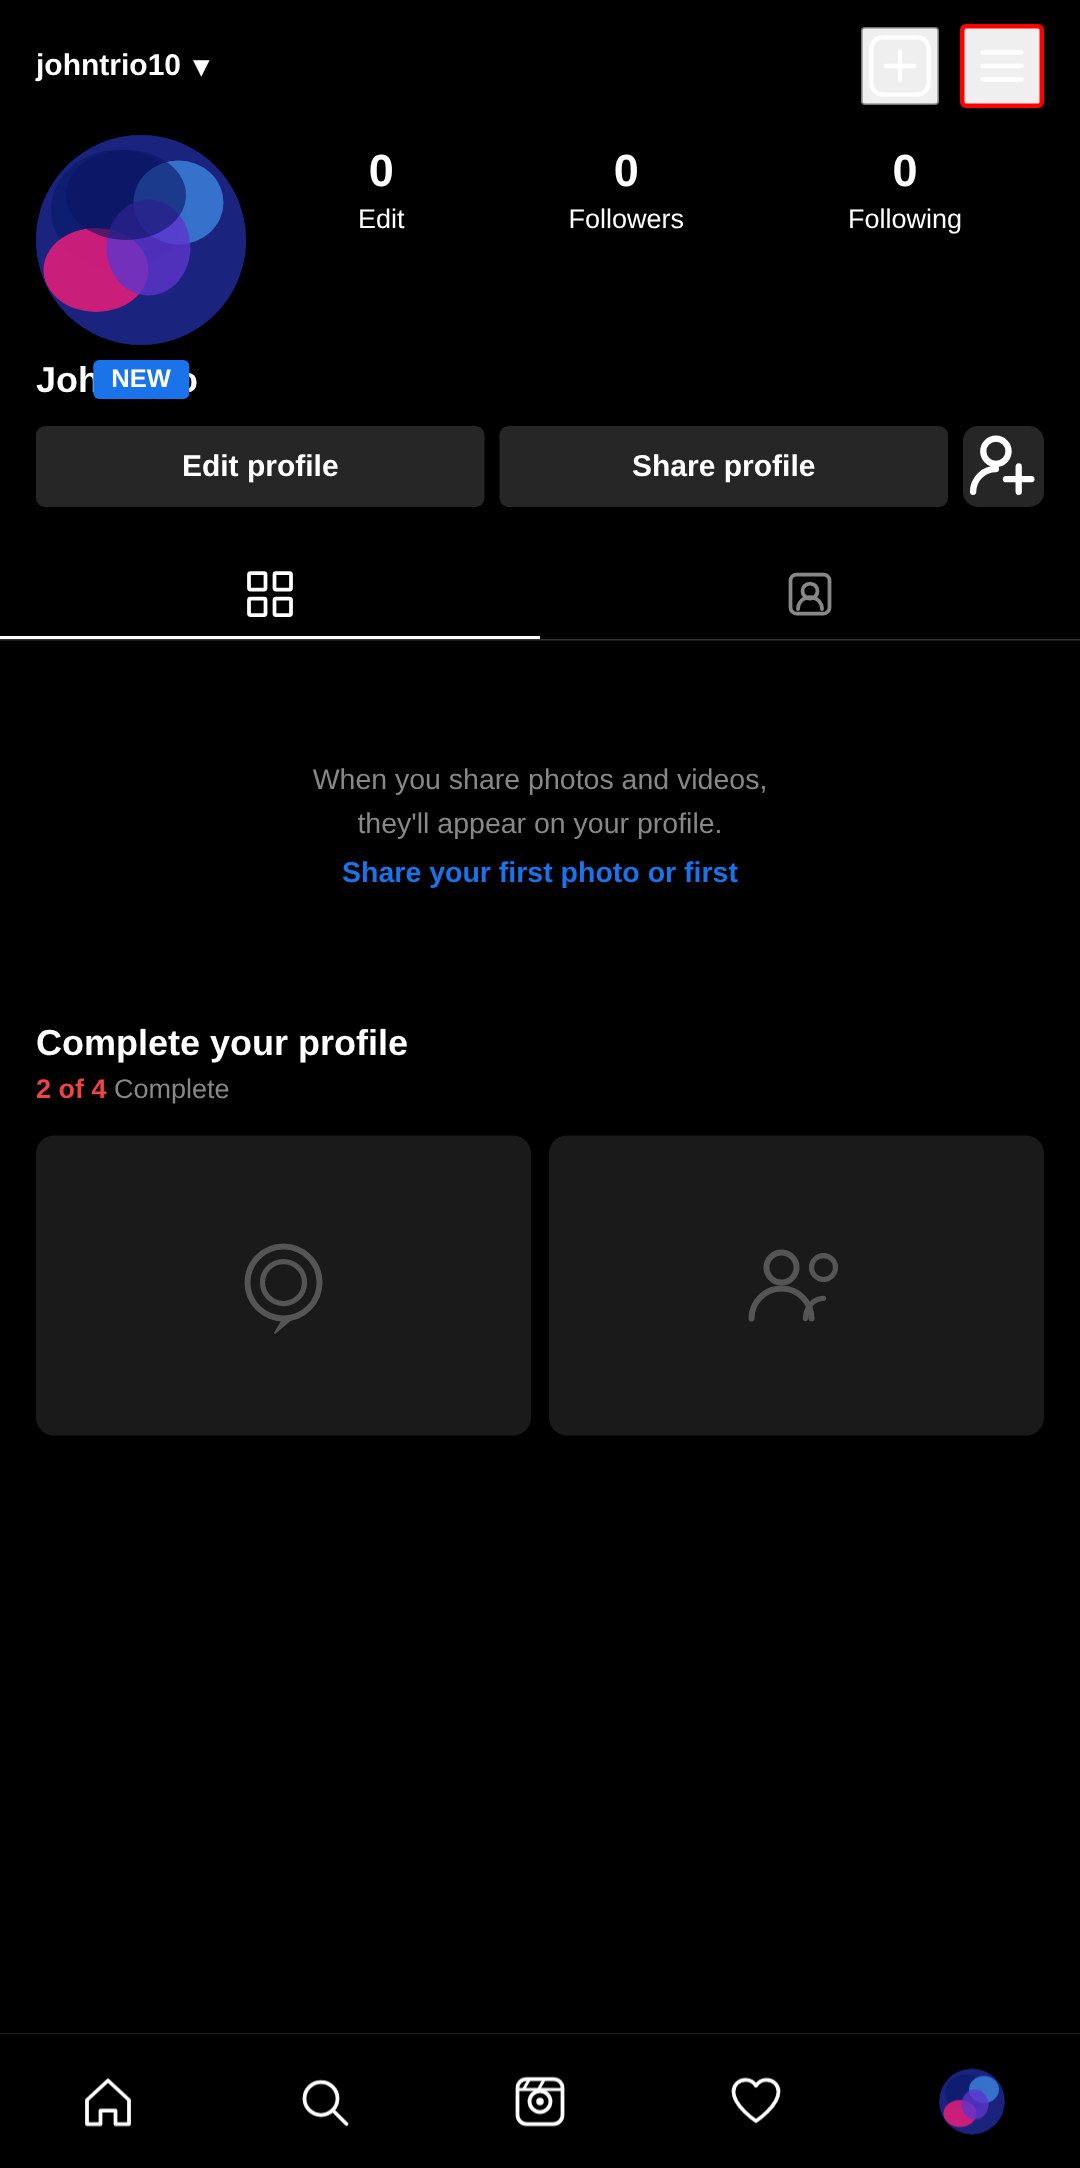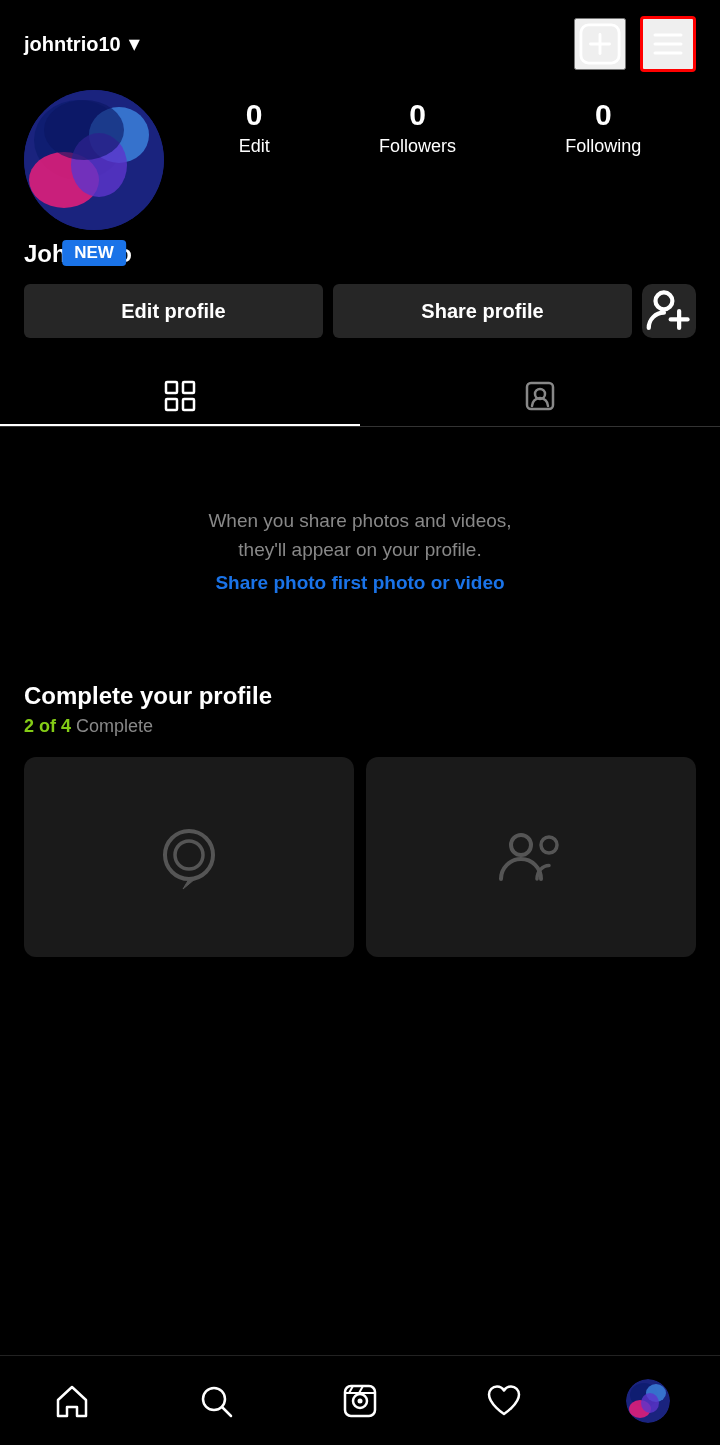--- a/index.html
+++ b/index.html
@@ -234,21 +234,21 @@
       font-weight: 700;
       color: #fff;
       margin-bottom: 6px;
     }
     .complete-progress {
       font-size: 18px;
       color: #888;
       margin-bottom: 20px;
     }
     .complete-progress span.highlight {
-      color: #84cc16;
+      color: #ef4444;
       font-weight: 600;
     }
     .complete-cards {
       display: flex;
       gap: 12px;
     }
     .complete-card {
       flex: 1;
       height: 200px;
       background: #1a1a1a;
@@ -399,21 +399,21 @@
       <svg viewBox="0 0 32 32" fill="none" xmlns="http://www.w3.org/2000/svg">
         <rect x="3" y="3" width="26" height="26" rx="4" stroke="#888" stroke-width="2.5"></rect>
         <circle cx="16" cy="14" r="5" stroke="#888" stroke-width="2.5"></circle>
         <path d="M8 26c0-4.4 3.6-8 8-8s8 3.6 8 8" stroke="#888" stroke-width="2.5" stroke-linecap="round"></path>
       </svg>
     </div>
   </div>
 
   <div class="empty-state">
     <div class="empty-desc">When you share photos and videos,<br>they'll appear on your profile.</div>
-    <a class="empty-link">Share photo first photo or video</a>
+    <a class="empty-link">Share your first photo or first</a>
   </div>
 
   <div class="complete-section">
     <div class="complete-title">Complete your profile</div>
     <div class="complete-progress">
       <span class="highlight">2 of 4</span>
       <span>Complete</span>
     </div>
     <div class="complete-cards">
       <div class="complete-card">

